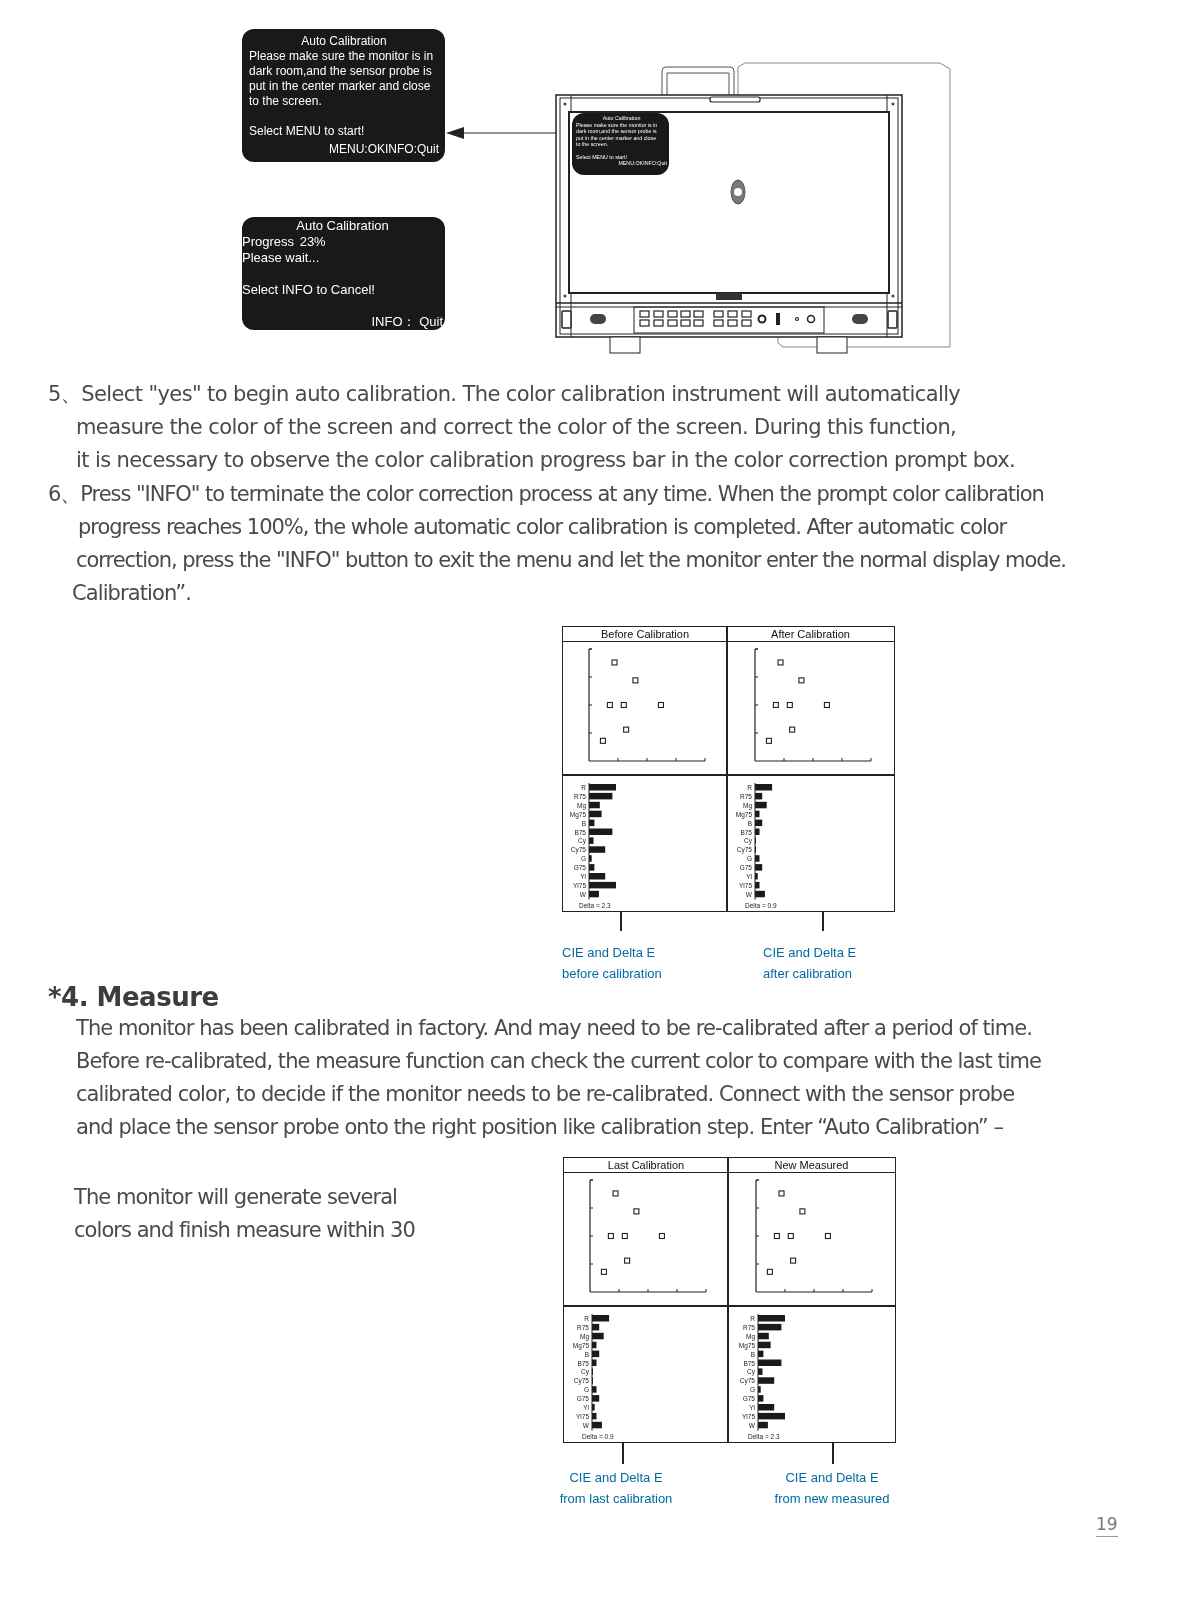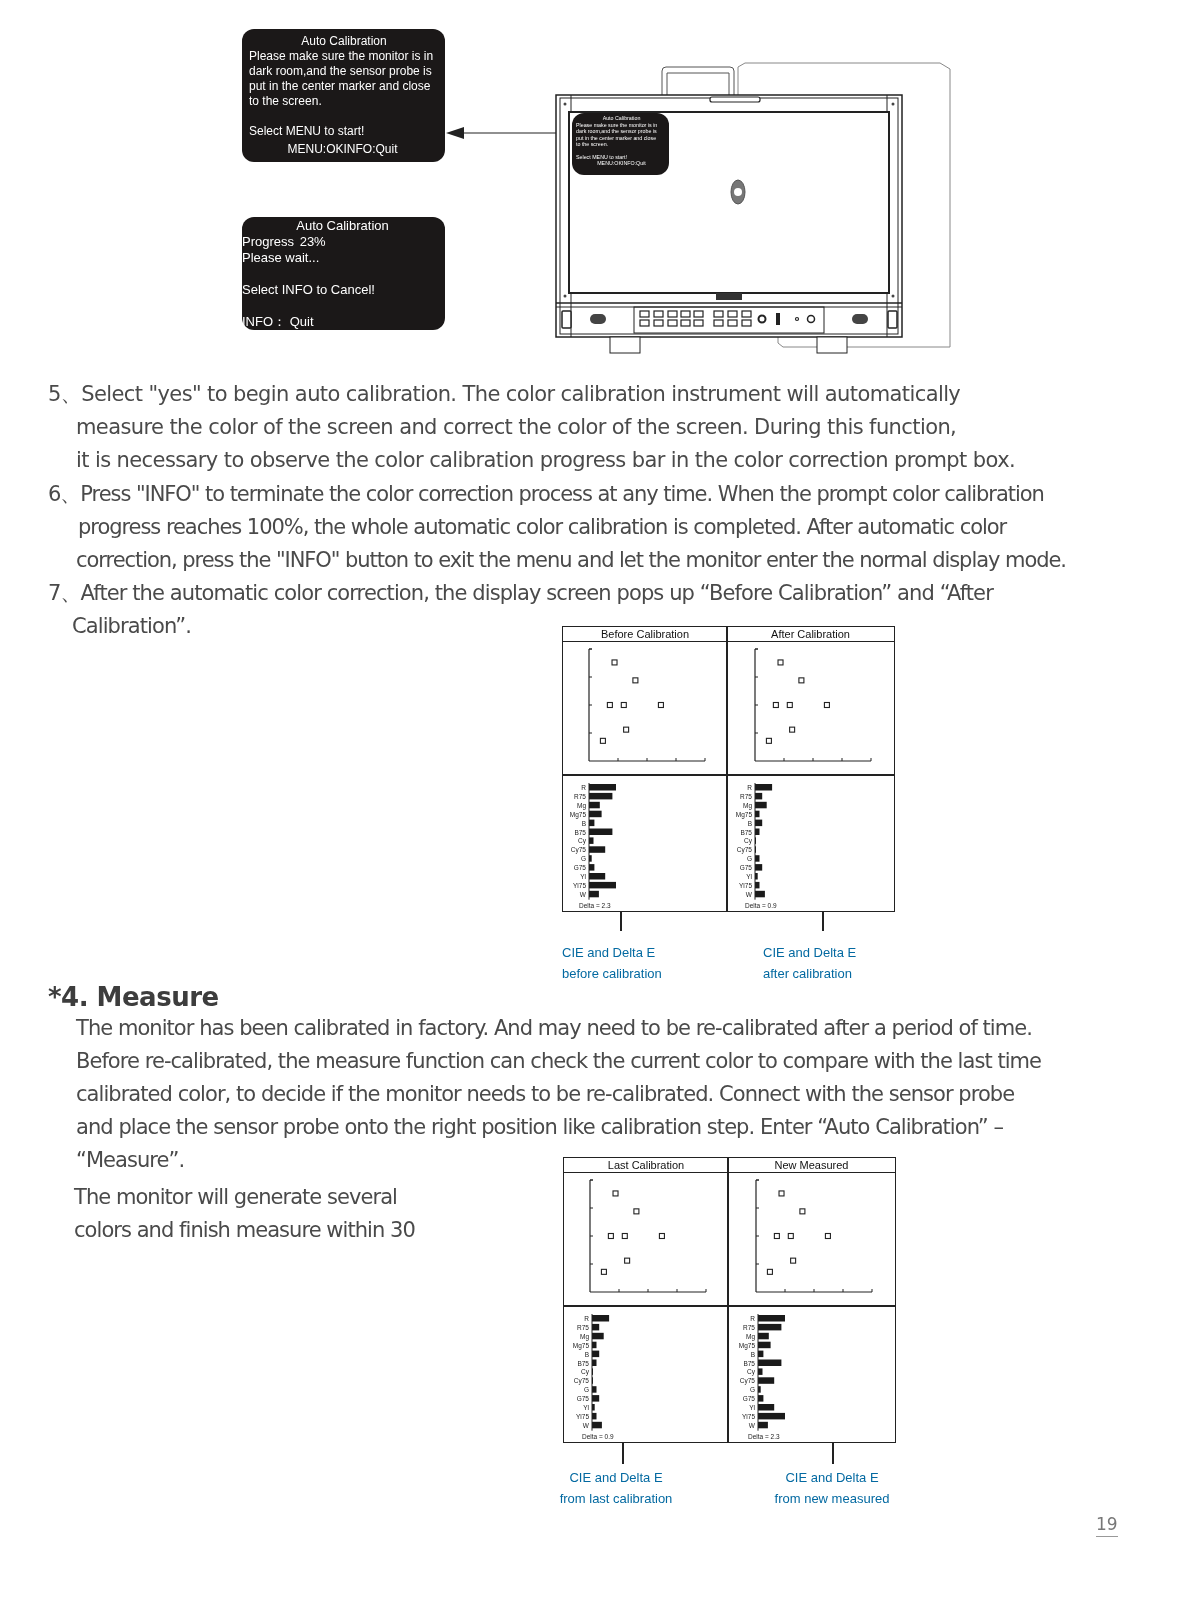--- a/index.html
+++ b/index.html
@@ -2,21 +2,21 @@
 <html><head>
 <meta charset="utf-8">
 <style>
   html, body { margin:0; padding:0; background:#fff; }
   body { width:1191px; height:1616px; position:relative; overflow:hidden;
          font-family:"DejaVu Sans", sans-serif; color:#444; }
   .abs { position:absolute; }
   .osd { position:absolute; background:#1b1818; color:#fff;
          font-family:"Liberation Sans", sans-serif; font-size:12px; line-height:15px;border-radius:12px; }
   .osd .t { text-align:center; }
-  .osd .row { display:flex; justify-content:center; }
+  .osd .row { display:flex; justify-content:flex-end; }
   .para { position:absolute; font-family:"DejaVu Sans", sans-serif; font-size:21px; color:#4a4a4a;
           letter-spacing:-0.6px; white-space:nowrap; line-height:33px; }
   .heading { position:absolute; font-family:"DejaVu Sans", sans-serif; font-weight:bold; font-size:26px; color:#3d3d3d; letter-spacing:-0.5px; }
   .panel { position:absolute; border:1.5px solid #222; background:#fff; }
   .panel .hdr { position:absolute; top:0; height:14px; border-bottom:1.5px solid #222;
                 font-family:"Liberation Sans", sans-serif; font-size:11px; text-align:center; line-height:14px; color:#111; }
   .panel .vline { position:absolute; top:0; bottom:0; width:1.5px; background:#222; }
   .panel .hline { position:absolute; left:0; right:0; height:1.5px; background:#222; }
   .caption { position:absolute; font-family:"Liberation Sans", sans-serif; font-size:13px; color:#0369a1; line-height:21px; }
   .lead { position:absolute; width:2px; background:#222; }
@@ -42,21 +42,21 @@
 
 <div class="osd" style="left:242px;top:217px;width:203px;height:113px;font-size:13px;line-height:16px;padding:1px 2px 0 0;box-sizing:border-box;">
   <div class="t">Auto Calibration</div>
   <div>
     <span>Progress</span>
     <span style="margin-left:2px">23%</span>
   </div>
   <div>Please wait...</div>
   <div style="height:16px"></div>
   <div>Select INFO to Cancel!</div>
-  <div style="text-align:left;margin-top:16px">INFO： Quit</div>
+  <div style="text-align:right;margin-top:16px">INFO： Quit</div>
 </div>
 
 <svg class="abs" style="left:440px;top:55px" width="520" height="310" viewBox="0 0 520 310">
 
   <line x1="136" y1="78" x2="22" y2="78" stroke="#222" stroke-width="1.2"></line>
   <polygon points="6,78 24,72 24,84" fill="#222"></polygon>
 
   <polyline points="298,140 298,12 305,8 500,8 510,14 510,292 343,292 338,288 338,260" fill="none" stroke="#888" stroke-width="1"></polyline>
 
   <path d="M222 42 L222 16 Q222 12 226 12 L290 12 Q294 12 294 16 L294 42" fill="none" stroke="#555" stroke-width="1"></path>
@@ -133,21 +133,20 @@
   <div>5、Select "yes" to begin auto calibration. The color calibration instrument will automatically</div>
   <div style="padding-left:28px">measure the color of the screen and correct the color of the screen. During this function,</div>
   <div style="padding-left:28px">it is necessary to observe the color calibration progress bar in the color correction prompt box.</div>
 </div>
 <div class="para" style="left:48px;top:478px;letter-spacing:-1.05px;">
   <div>6、Press "INFO" to terminate the color correction process at any time. When the prompt color calibration</div>
   <div style="padding-left:30px">progress reaches 100%, the whole automatic color calibration is completed. After automatic color</div>
   <div style="padding-left:28px">correction, press the "INFO" button to exit the menu and let the monitor enter the normal display mode.</div>
 </div>
 <div class="para" style="left:48px;top:577px;letter-spacing:-0.9px;">
-  <div>7、After the automatic color correction, the display screen pops up “Before Calibration” and “After</div>
   <div style="padding-left:24px">Calibration”.</div>
 </div>
 
 <div class="panel" style="left:562px;top:626px;width:331px;height:284px;">
   <div class="hdr" style="left:0;width:164px;">Before Calibration</div>
   <div class="hdr" style="left:164px;width:167px;">After Calibration</div>
   <div class="vline" style="left:163px"></div>
   <div class="hline" style="top:147px"></div>
   <svg class="abs chart-cie" style="left:20px;top:18px" width="130" height="124">
       <line x1="6" y1="4" x2="6" y2="116" stroke="#222" stroke-width="1.2"></line>
@@ -260,21 +259,20 @@
   <div>CIE and Delta E</div>
   <div>after calibration</div>
 </div>
 
 <div class="heading" style="left:48px;top:982px;">*4. Measure</div>
 <div class="para" style="left:76px;top:1012px;letter-spacing:-0.95px;">
   <div>The monitor has been calibrated in factory. And may need to be re-calibrated after a period of time.</div>
   <div>Before re-calibrated, the measure function can check the current color to compare with the last time</div>
   <div>calibrated color, to decide if the monitor needs to be re-calibrated. Connect with the sensor probe</div>
   <div>and place the sensor probe onto the right position like calibration step. Enter “Auto Calibration” –</div>
-  <div>“Measure”.</div>
 </div>
 <div class="para" style="left:74px;top:1181px;letter-spacing:-0.95px;">
   <div>The monitor will generate several</div>
   <div>colors and finish measure within 30</div>
 </div>
 
 <div class="panel" style="left:563px;top:1157px;width:331px;height:284px;">
   <div class="hdr" style="left:0;width:164px;">Last Calibration</div>
   <div class="hdr" style="left:164px;width:167px;">New Measured</div>
   <div class="vline" style="left:163px"></div>

